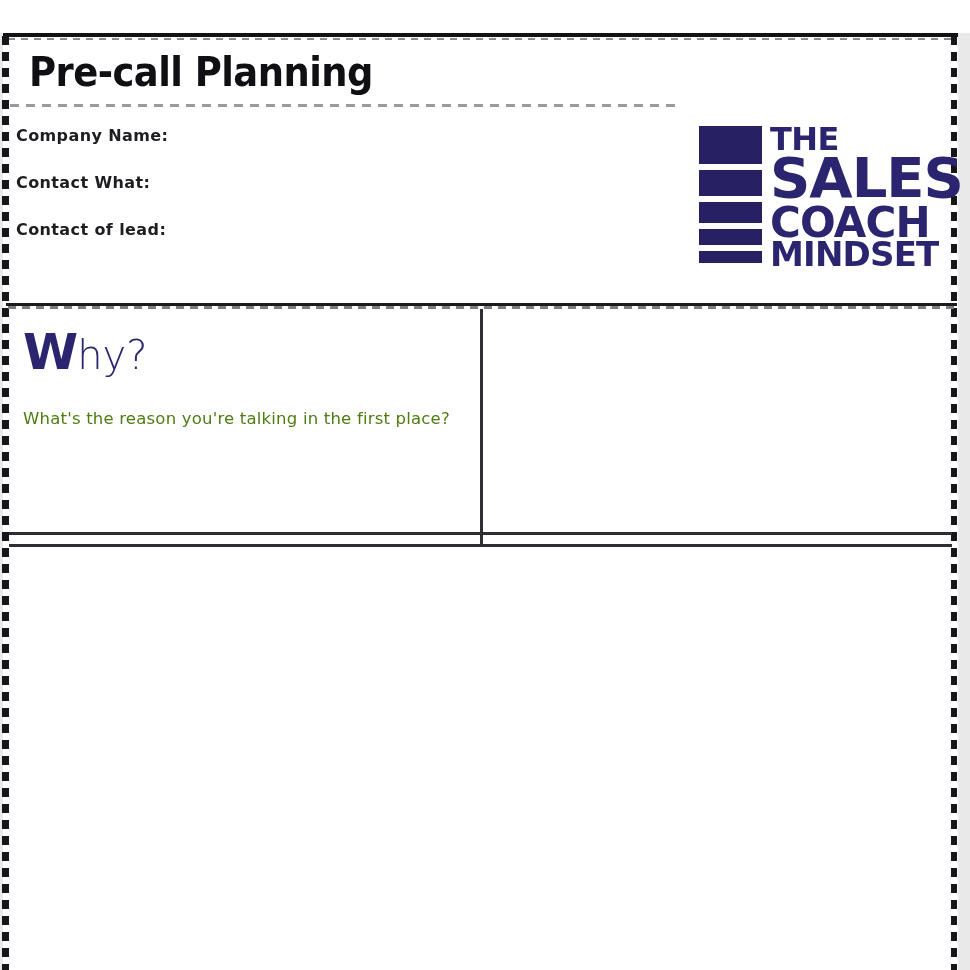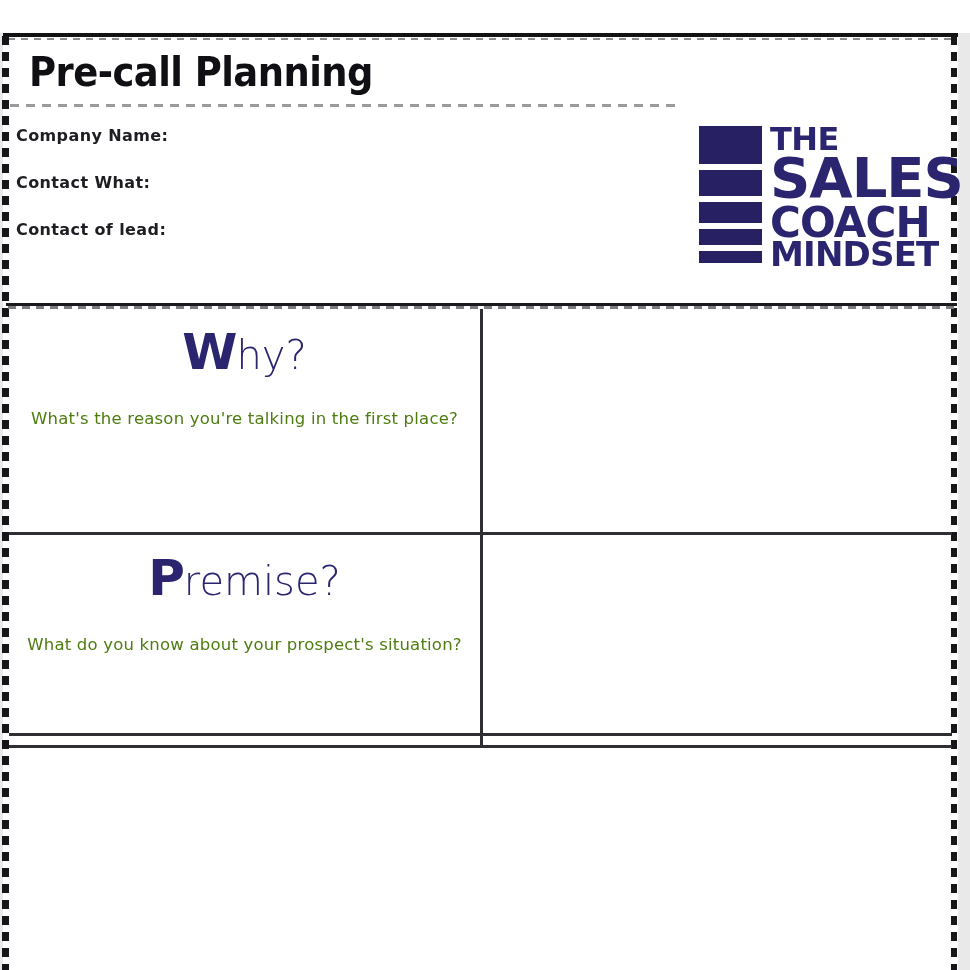--- a/index.html
+++ b/index.html
@@ -192,21 +192,20 @@
     position: relative;
     display: flex;
     border-bottom: 3px solid #2f2f33;
     box-sizing: border-box;
   }
   .cell-prompt {
     width: 474px;
     box-sizing: border-box;
     padding: 18px 14px 10px 14px;
     border-right: 3px solid #2f2f33;
-    text-align: center;
   }
   .cell-answer {
     flex: 1;
     box-sizing: border-box;
   }
   .prompt-heading {
     color: #2b2570;
     font-family: "DejaVu Sans", sans-serif;
     font-weight: 300;
     font-size: 40px;
@@ -290,27 +289,20 @@
 
     <div class="table-row row-why">
       <div class="cell-prompt">
         <div class="prompt-heading"><span class="cap">W</span><span>hy?</span></div>
         <div class="prompt-text">What's the reason you're talking in the first place?</div>
       </div>
       <div class="cell-answer"></div>
     </div>
 
 
-    <div class="table-row row-premise">
-      <div class="cell-prompt">
-        <div class="prompt-heading"><span class="cap">P</span><span>remise?</span></div>
-        <div class="prompt-text">What do you know about your prospect's situation?</div>
-      </div>
-      <div class="cell-answer"></div>
-    </div>
 
     <div class="table-row row-partial">
       <div class="cell-prompt"></div>
       <div class="cell-answer"></div>
     </div>
 
   </div>
 
 </div>
 

